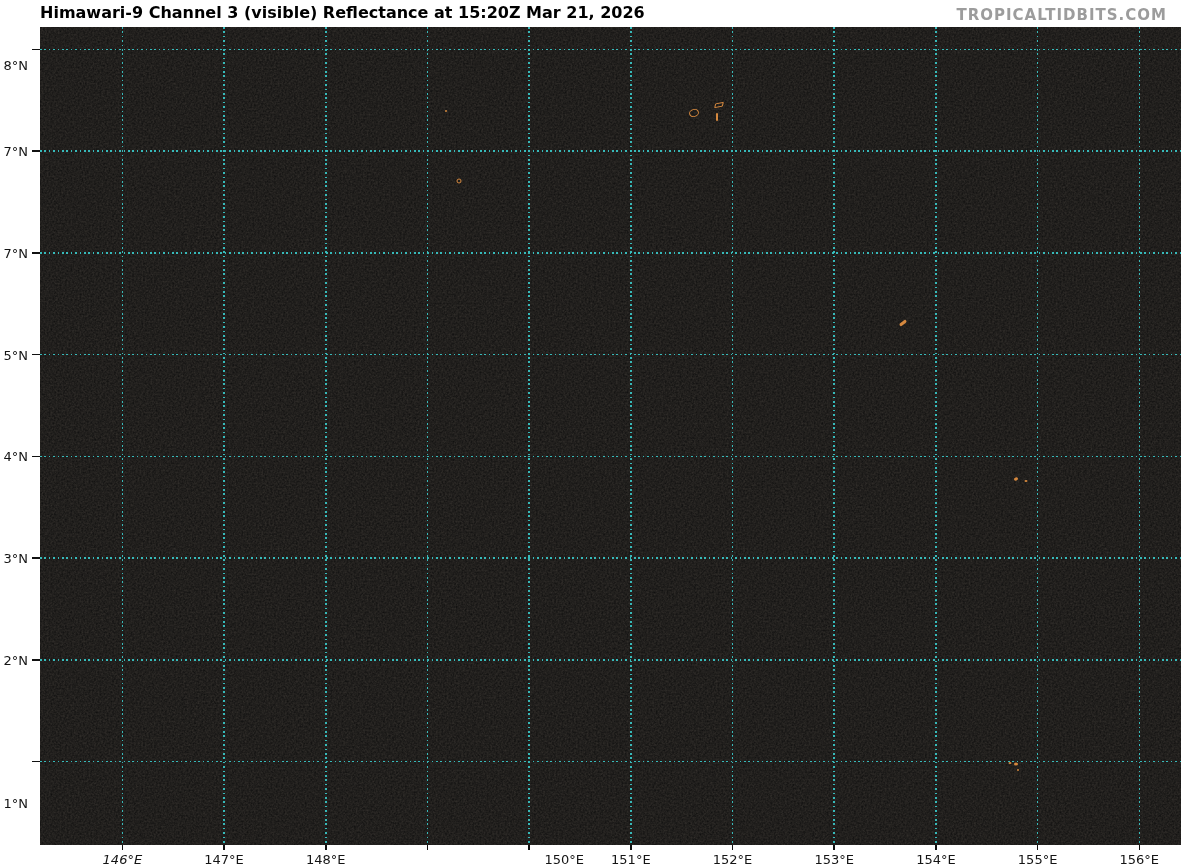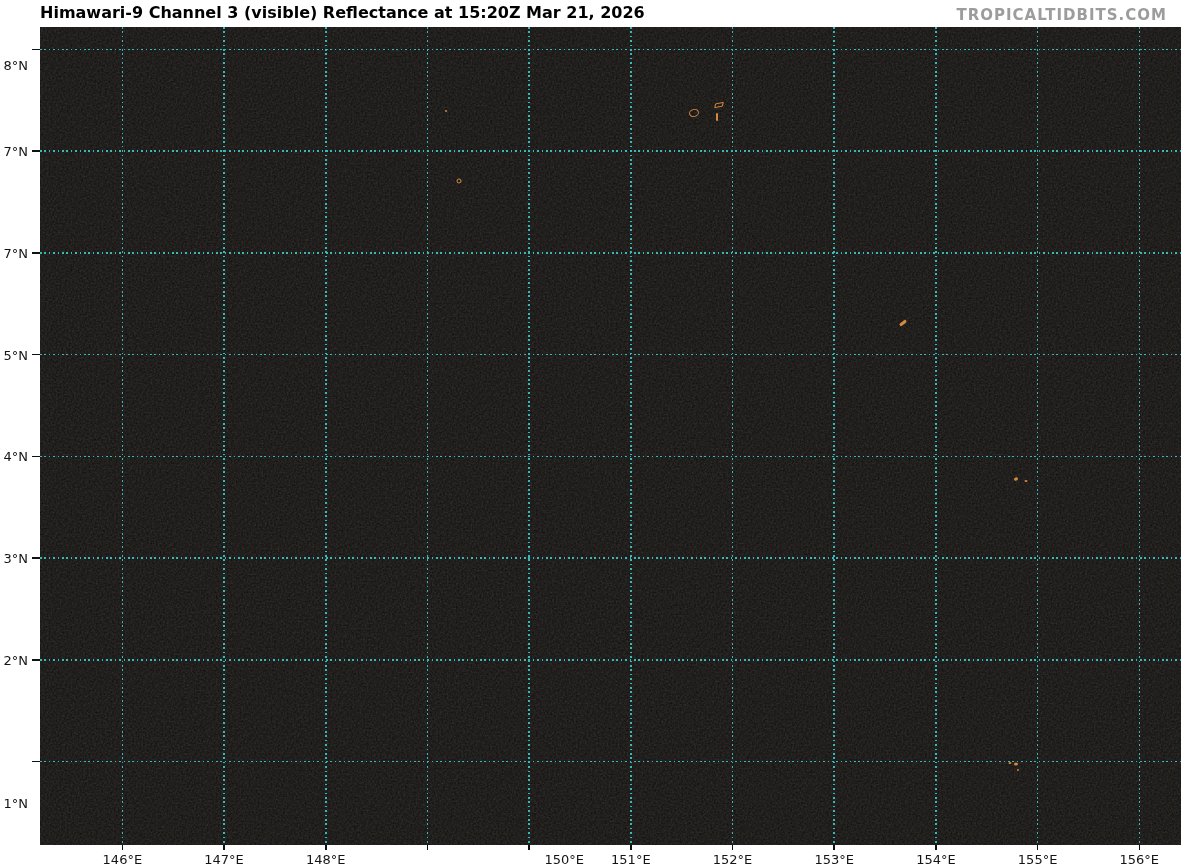--- a/index.html
+++ b/index.html
@@ -57,21 +57,21 @@
     <svg class="noise" xmlns="http://www.w3.org/2000/svg" preserveAspectRatio="none">
       <filter id="grain">
         <feTurbulence type="fractalNoise" baseFrequency="0.55" numOctaves="3" stitchTiles="stitch"></feTurbulence>
         <feColorMatrix type="matrix" values="0 0 0 0 0.55  0 0 0 0 0.45  0 0 0 0 0.35  0 0 0 0.22 0"></feColorMatrix>
       </filter>
       <rect width="100%" height="100%" filter="url(#grain)"></rect>
     </svg>
 
   <div class="gridline-v" style="left: 7.219%;"></div>
       <div class="lon-tick" style="left: 7.219%;"></div>
-      <div class="lon-label" style="left: 7.219%;">146°E</div>
+      <div class="lon-label" style="left: 7.219%; font-style: italic;">146°E</div>
       <div class="gridline-v" style="left: 16.132%;"></div>
       <div class="lon-tick" style="left: 16.132%;"></div>
       <div class="lon-label" style="left: 16.132%;">147°E</div>
       <div class="gridline-v" style="left: 25.045%;"></div>
       <div class="lon-tick" style="left: 25.045%;"></div>
       <div class="lon-label" style="left: 25.045%;">148°E</div>
       <div class="gridline-v" style="left: 33.957%;"></div>
       <div class="lon-tick" style="left: 33.957%;"></div>
       <div class="lon-label" style="left: 33.957%; margin-top: 39px;">149°E</div>
       <div class="gridline-v" style="left: 42.87%;"></div>

